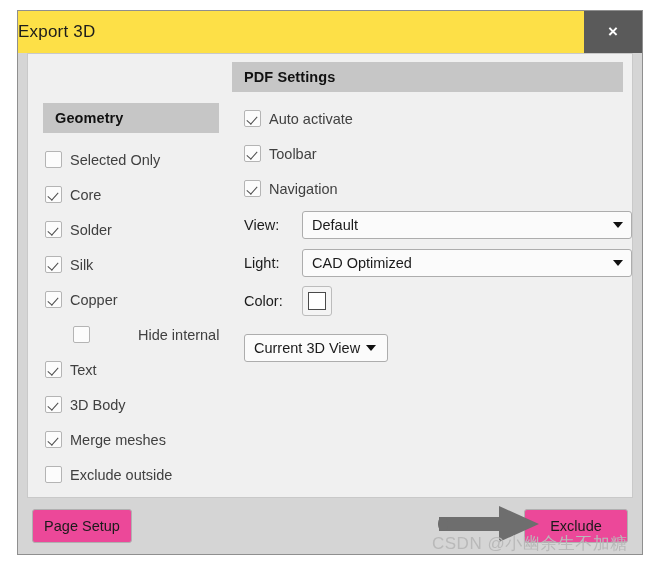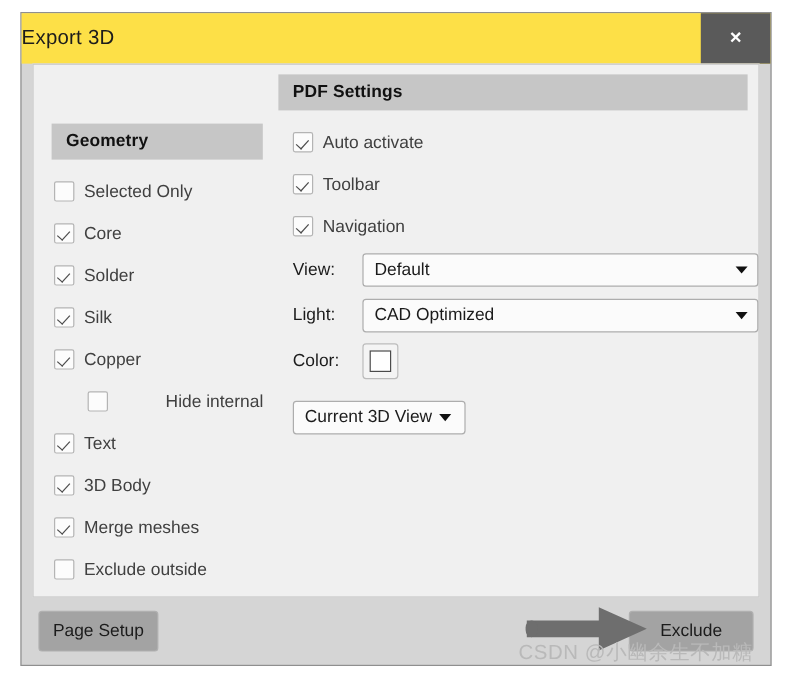--- a/index.html
+++ b/index.html
@@ -213,21 +213,21 @@
   .footer {
     flex: 0 0 56px;
     height: 56px;
     position: relative;
     display: flex;
     align-items: center;
   }
   .btn {
     height: 34px;
     min-width: 96px;
-    background: #a3a3a3;
+    background: #ec4899;
     border: 1px solid #b0b0b0;
     border-radius: 3px;
     font-size: 14.5px;
     color: #1b1b1b;
     display: flex;
     align-items: center;
     justify-content: center;
     cursor: pointer;
     user-select: none;
     box-sizing: border-box;

